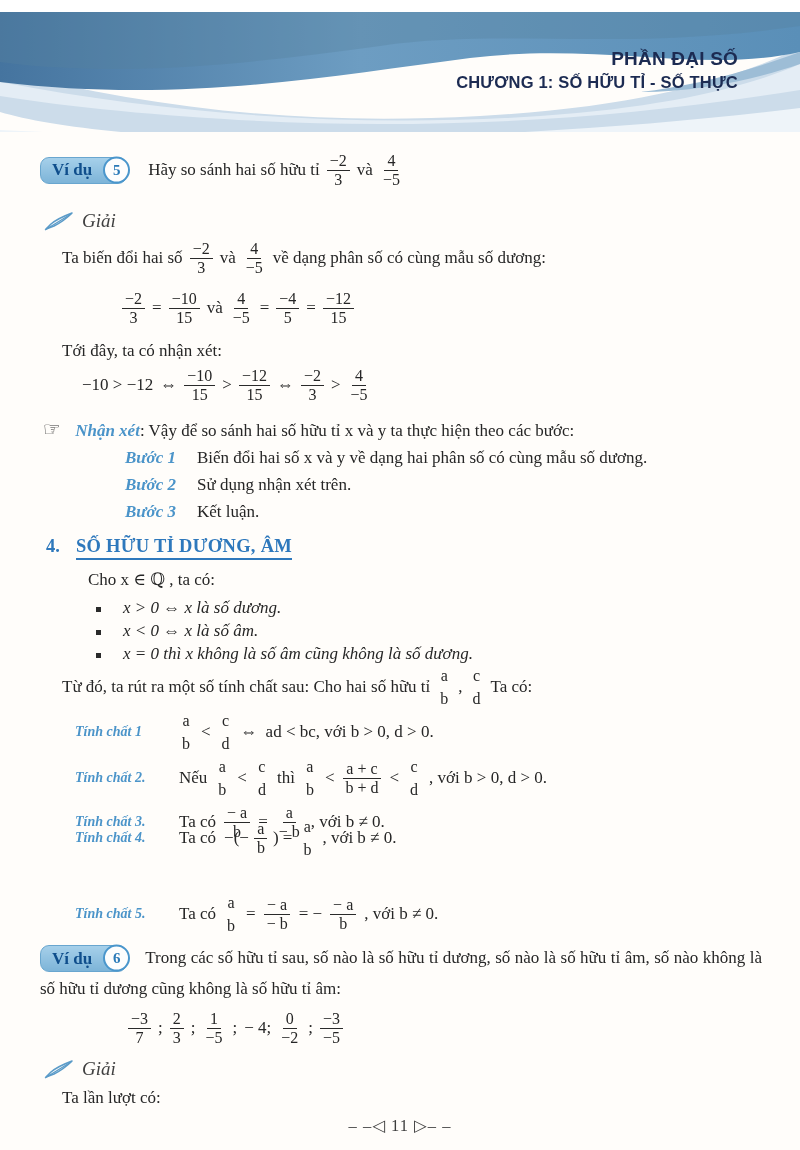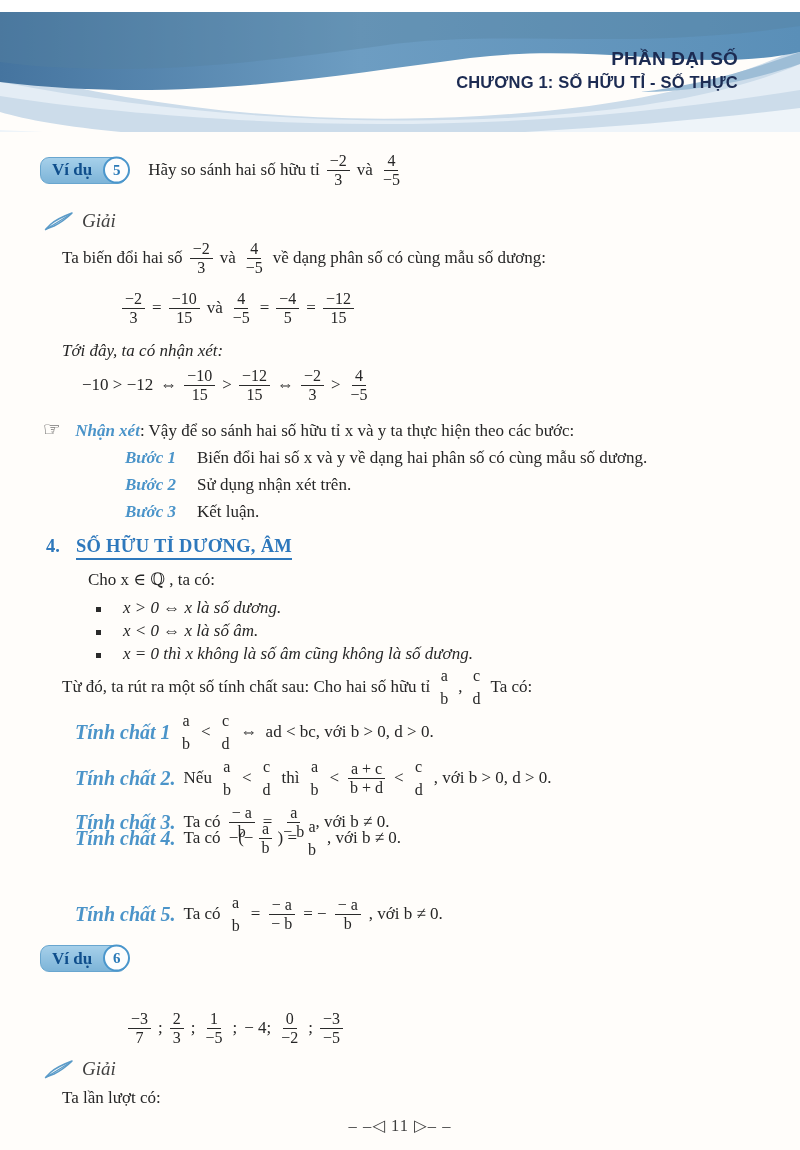--- a/index.html
+++ b/index.html
@@ -46,21 +46,21 @@
   
   .sec-head{display:flex;gap:16px;align-items:baseline;}
   .sec-no{color:#2e78bc;font-weight:700;font-size:18.5px;}
   .sec-title{color:#2e78bc;font-weight:700;font-size:18.5px;letter-spacing:.3px;
     border-bottom:2px solid #2e78bc;padding-bottom:1px;}
   
   .bullet{display:flex;align-items:flex-start;gap:22px;font-style:italic;}
   .sq{width:5px;height:5px;background:#2a2a2a;margin-top:9px;flex:none;}
   
   .prop{display:flex;align-items:center;gap:8px;}
-  .prop .blue-label{min-width:96px;font-size:20px;}
+  .prop .blue-label{min-width:96px;font-size:14px;}
   
   .para-wrap{white-space:normal;line-height:31px;text-align:justify;}
   .para-wrap .badge{vertical-align:middle;position:relative;top:-1px;}
   
   .pgfoot{position:absolute;top:1104px;left:0;width:100%;text-align:center;
     color:#3c3c3c;font-size:16.5px;letter-spacing:1px;}
 </style>
 </head>
 <body>
 
@@ -147,21 +147,21 @@
       <span class="num">−4</span>
       <span class="den">5</span>
     </span>
     <span>=</span>
     <span class="frac bar">
       <span class="num">−12</span>
       <span class="den">15</span>
     </span>
   </div>
 
-  <div class="row" style="top:329px;left:62px;font-style:italic;">
+  <div class="row" style="top:329px;left:62px;">
     <span>Tới đây, ta có nhận xét:</span>
   </div>
 
   <div class="row mrow" style="top:355px;left:82px;">
     <span>−10 &gt; −12</span>
     <span>⇔</span>
     <span class="frac bar">
       <span class="num">−10</span>
       <span class="den">15</span>
     </span>
@@ -331,20 +331,21 @@
       <span class="den">b</span>
     </span>
     <span>, với b ≠ 0.</span>
   </div>
 
   <div class="row para-wrap" style="top:930px;left:40px;width:722px;">
     <span class="badge">
       <span class="vd">Ví dụ</span>
       <span class="circ">6</span>
     </span>
+    <span>Trong các số hữu tỉ sau, số nào là số hữu tỉ dương, số nào là số hữu tỉ âm, số nào không là số hữu tỉ dương cũng không là số hữu tỉ âm:</span>
   </div>
 
   <div class="row mrow" style="top:998px;left:128px;">
     <span class="frac bar">
       <span class="num">−3</span>
       <span class="den">7</span>
     </span>
     <span>;</span>
     <span class="frac bar">
       <span class="num">2</span>

